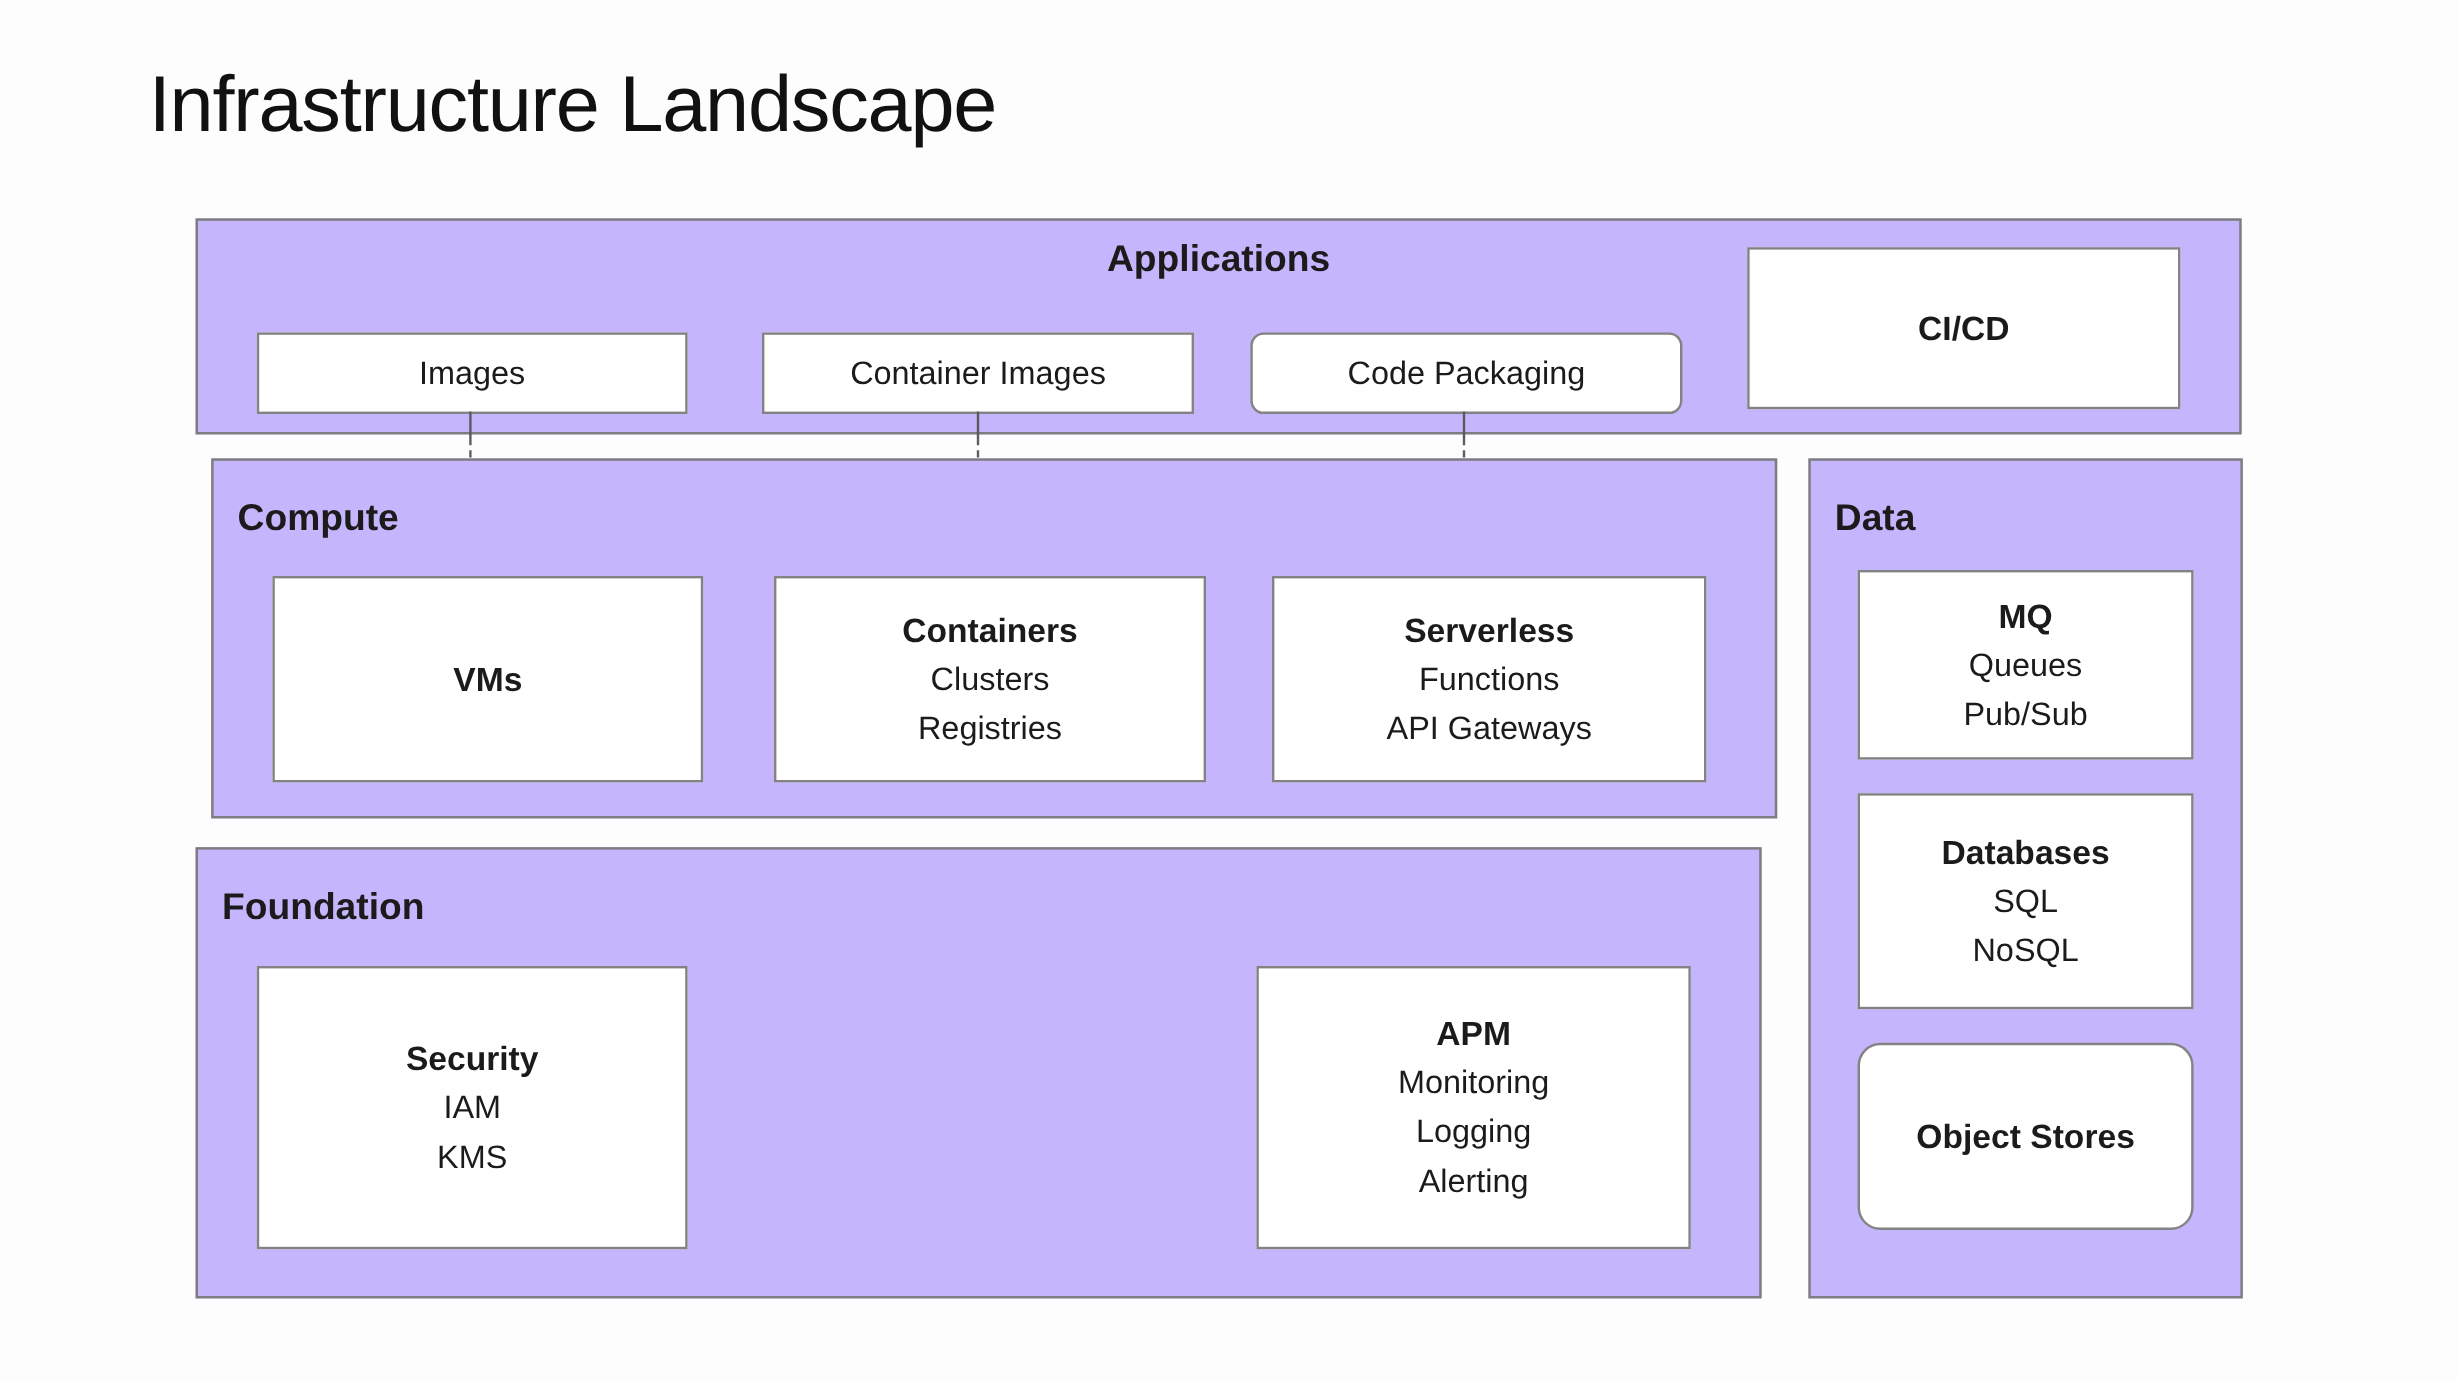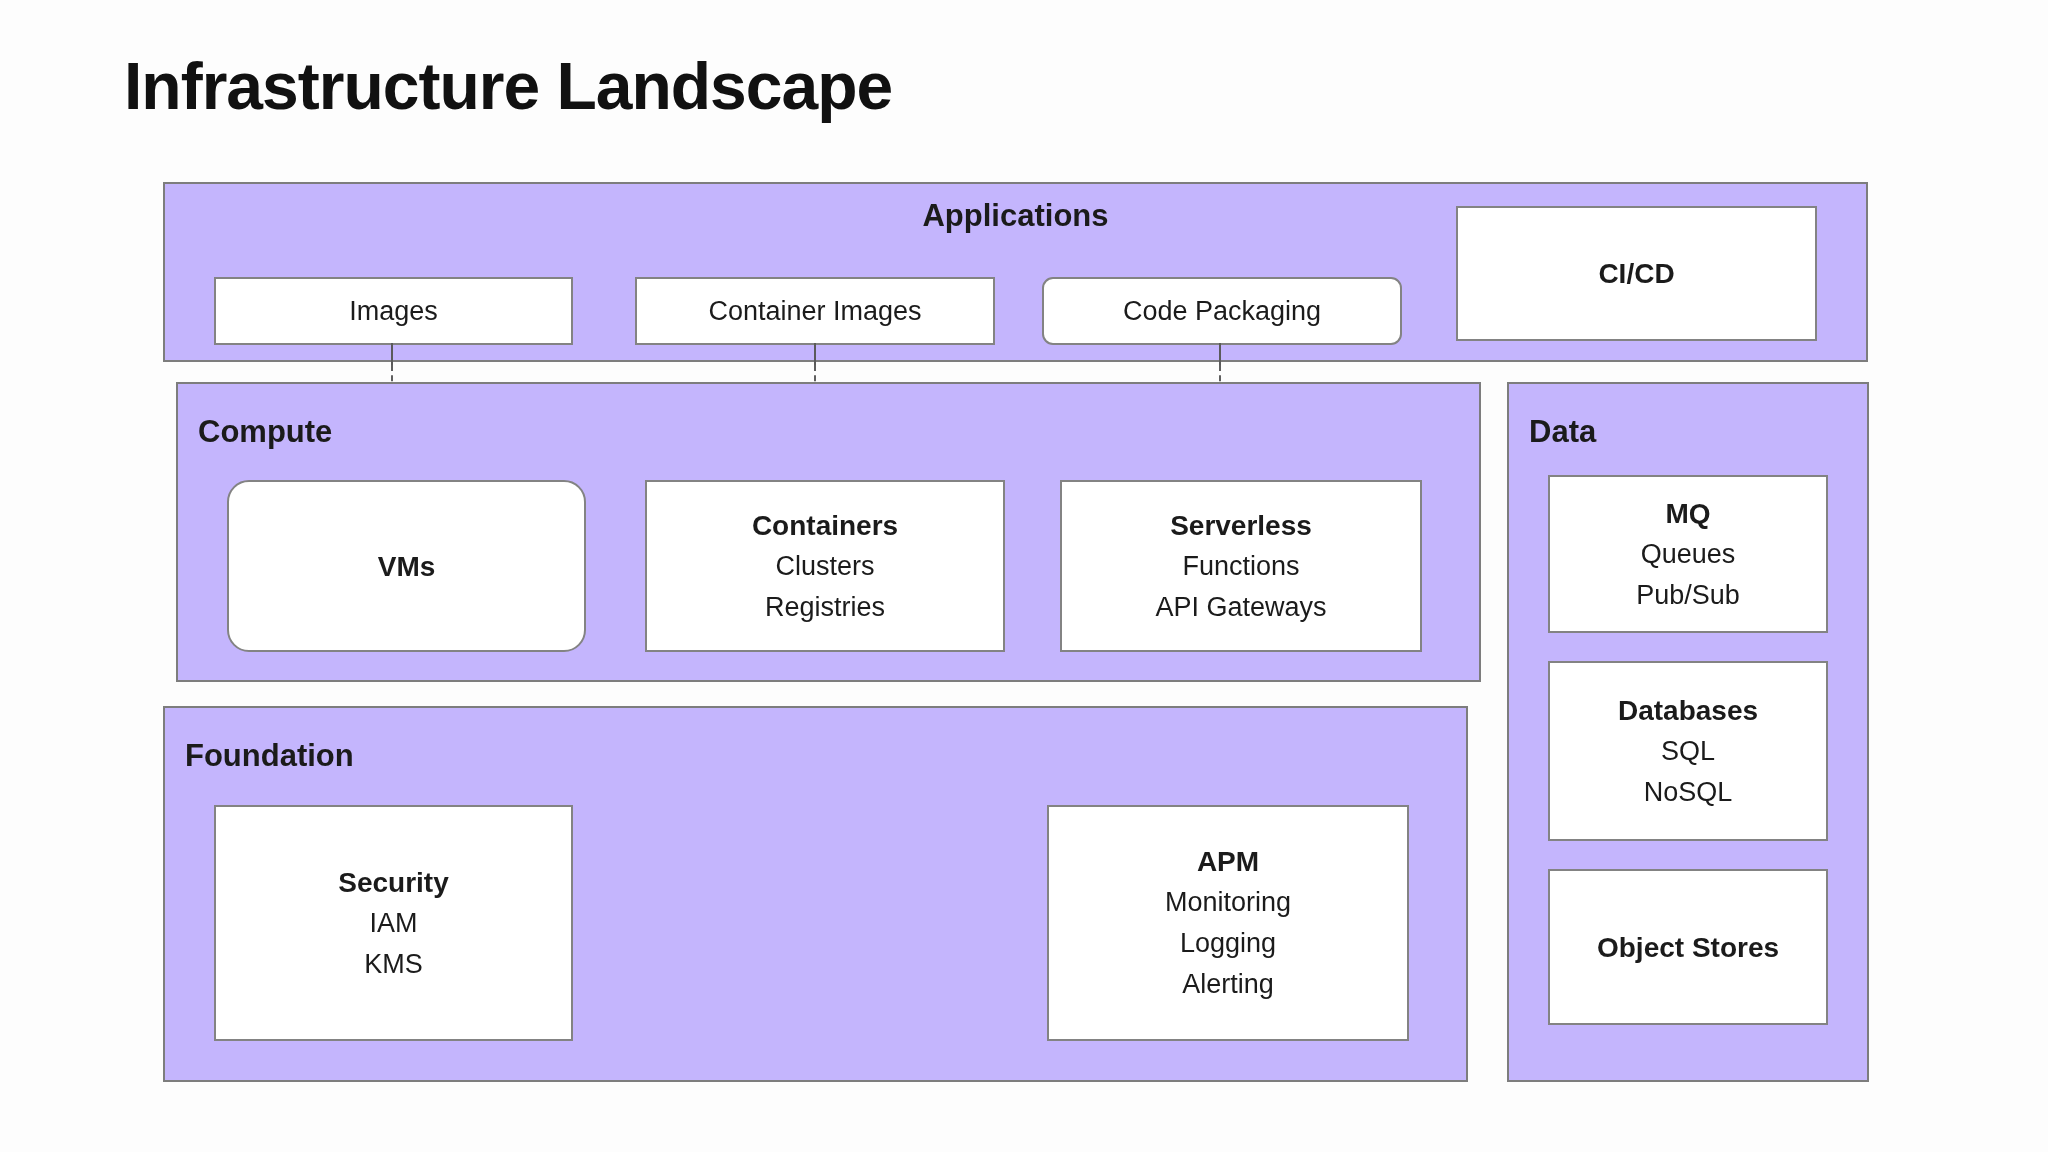--- a/index.html
+++ b/index.html
@@ -2,21 +2,21 @@
 <html><head>
 <meta charset="utf-8">
 <style>
   html,body{margin:0;padding:0;background:#ffffff;}
   #stage{
     position:relative;width:2048px;height:1152px;background:#fdfdfd;overflow:hidden;
     font-family:"Liberation Sans", sans-serif;color:#1b1b1b;
   }
   .abs{position:absolute;}
   .page-title{
-    left:124px;top:48px;font-size:66px;font-weight:bold;letter-spacing:-1px;color:#111;
+    left:124px;top:48px;font-size:66px;font-weight:normal;letter-spacing:-1px;color:#111;
     white-space:nowrap;
   }
   .section{
     background:#c4b5fd;border:2px solid #7d7d7d;box-sizing:border-box;
   }
   .section-header{
     position:absolute;font-size:31px;font-weight:bold;color:#1b1b1b;white-space:nowrap;
   }
   .wbox{
     position:absolute;background:#ffffff;border:2px solid #838383;box-sizing:border-box;
@@ -74,21 +74,21 @@
   </div>
   <div class="connector" style="left:1220px;top:343px;height:135px;">
     <div class="conn-solid" style="height:22px;"></div>
     <div class="conn-dash" style="top:22px;height:98px;"></div>
     <div class="conn-arrow" style="top:120px;"></div>
   </div>
 
   <div class="abs section" style="left:176px;top:382px;width:1305px;height:300px;">
     <div class="section-header" style="left:20px;top:30px;">Compute</div>
 
-    <div class="wbox" style="left:49px;top:96px;width:359px;height:172px;border-radius:22px;">
+    <div class="wbox" style="left:49px;top:96px;width:359px;height:172px;">
       <span class="box-title">VMs</span>
     </div>
 
     <div class="wbox" style="left:467px;top:96px;width:360px;height:172px;">
       <span class="box-title">Containers</span>
       <span class="box-item">Clusters</span>
       <span class="box-item">Registries</span>
     </div>
 
     <div class="wbox" style="left:882px;top:96px;width:362px;height:172px;">
@@ -124,18 +124,18 @@
       <span class="box-item">Queues</span>
       <span class="box-item">Pub/Sub</span>
     </div>
 
     <div class="wbox" style="left:39px;top:277px;width:280px;height:180px;">
       <span class="box-title">Databases</span>
       <span class="box-item">SQL</span>
       <span class="box-item">NoSQL</span>
     </div>
 
-    <div class="wbox" style="left:39px;top:485px;width:280px;height:156px;">
+    <div class="wbox" style="left:39px;top:485px;width:280px;height:156px;border-radius:19px;">
       <span class="box-title">Object Stores</span>
     </div>
   </div>
 
 </div>
 
 </body></html>

